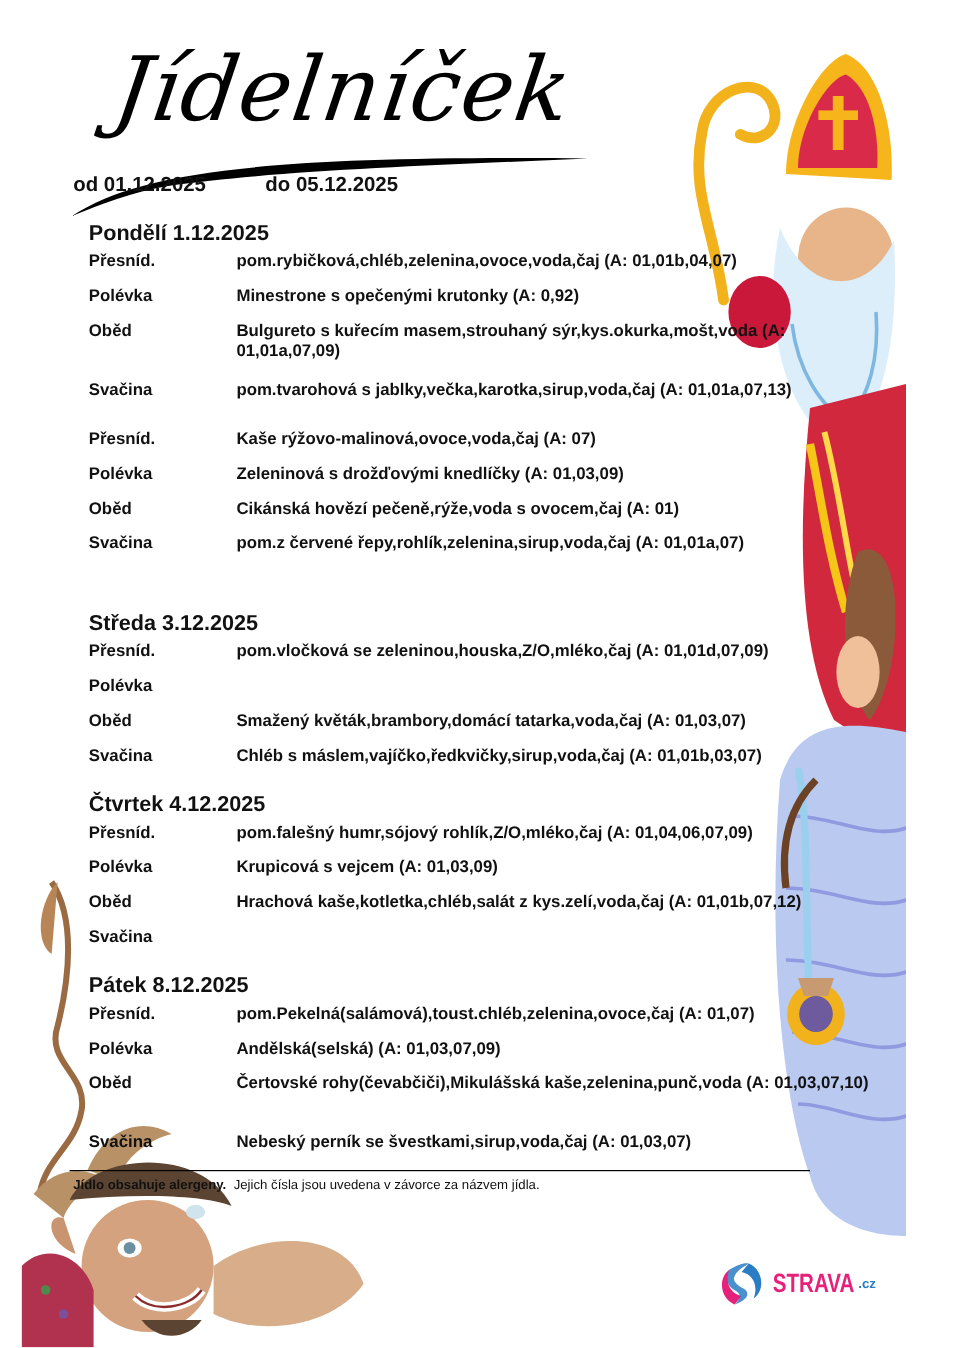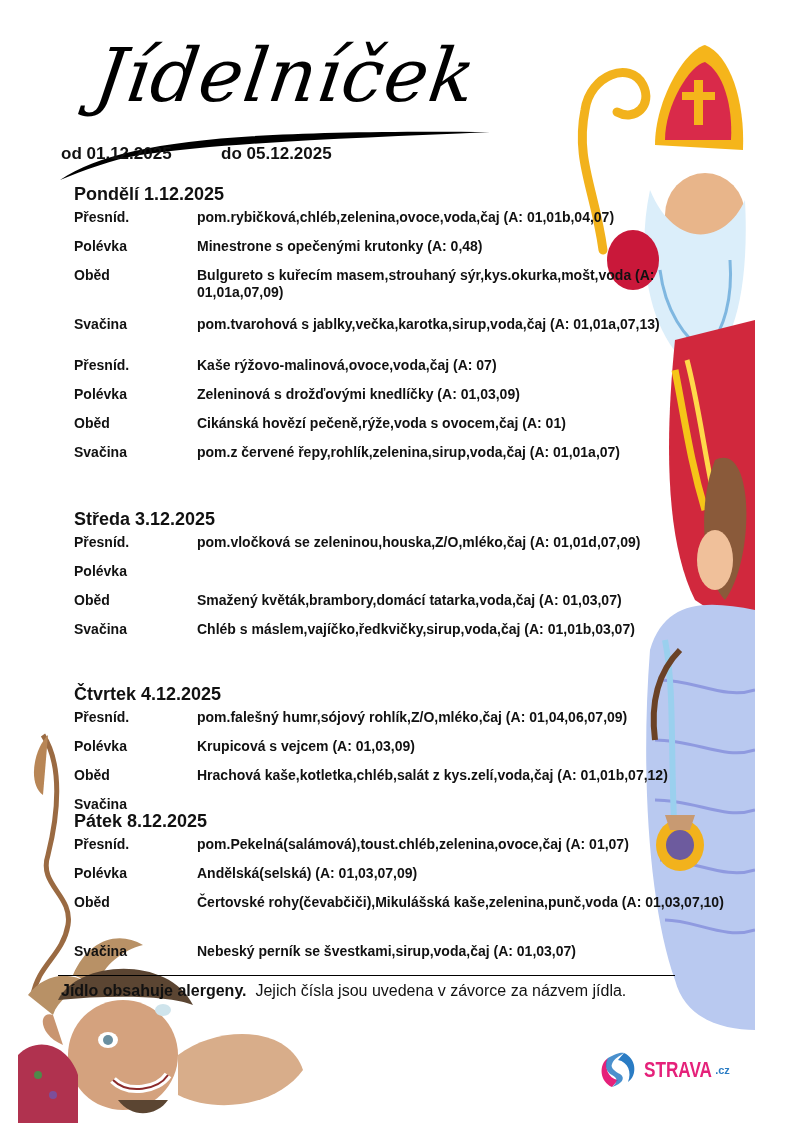--- a/index.html
+++ b/index.html
@@ -16,21 +16,21 @@
     .daterange .gap { display:inline-block; width:40px; }
 
     
     .day { position:absolute; left:74px; width:680px; }
     .day-title { font-size:18px; font-weight:bold; line-height:22px; height:26px; }
     .row { display:flex; font-size:14px; font-weight:bold; line-height:17px; }
     .row .lbl { width:123px; flex:0 0 123px; }
     .row .val { width:545px; }
 
     .footer-rule { position:absolute; left:58px; top:975px; width:617px; height:1px; background:#000; }
-    .footer-note { position:absolute; left:61px; top:982px; font-size:16px; }
+    .footer-note { position:absolute; left:61px; top:982px; font-size:11px; }
     .footer-note b { font-weight:bold; }
 
     
     .illus { position:absolute; }
     .logo { position:absolute; left:598px; top:1050px; display:flex; align-items:center; }
     .logo-text { font-family:"Liberation Sans", sans-serif; font-weight:bold; font-size:22px; color:#e5217a;
                  transform:scaleX(0.78); transform-origin:left center; letter-spacing:0px; margin-left:6px; }
     .logo-cz { font-size:11px; color:#2a7cc4; font-weight:bold; }
   </style>
 </head>
@@ -113,21 +113,21 @@
   </div>
 
   <div class="day" style="top:183px;">
     <div class="day-title">Pondělí 1.12.2025</div>
     <div class="row" style="height:29px;">
       <div class="lbl">Přesníd.</div>
       <div class="val">pom.rybičková,chléb,zelenina,ovoce,voda,čaj  (A: 01,01b,04,07)</div>
     </div>
     <div class="row" style="height:29px;">
       <div class="lbl">Polévka</div>
-      <div class="val">Minestrone s opečenými krutonky  (A: 0,48)</div>
+      <div class="val">Minestrone s opečenými krutonky  (A: 0,92)</div>
     </div>
     <div class="row" style="height:49px;">
       <div class="lbl">Oběd</div>
       <div class="val">Bulgureto s kuřecím masem,strouhaný sýr,kys.okurka,mošt,voda  (A: 01,01a,07,09)</div>
     </div>
     <div class="row" style="height:29px;">
       <div class="lbl">Svačina</div>
       <div class="val">pom.tvarohová s jablky,večka,karotka,sirup,voda,čaj  (A: 01,01a,07,13)</div>
     </div>
   </div>
@@ -163,21 +163,21 @@
     <div class="row" style="height:29px;">
       <div class="lbl">Oběd</div>
       <div class="val">Smažený květák,brambory,domácí tatarka,voda,čaj  (A: 01,03,07)</div>
     </div>
     <div class="row" style="height:29px;">
       <div class="lbl">Svačina</div>
       <div class="val">Chléb s máslem,vajíčko,ředkvičky,sirup,voda,čaj  (A: 01,01b,03,07)</div>
     </div>
   </div>
 
-  <div class="day" style="top:659px;margin-top:24px;">
+  <div class="day" style="top:659px;">
     <div class="day-title">Čtvrtek 4.12.2025</div>
     <div class="row" style="height:29px;">
       <div class="lbl">Přesníd.</div>
       <div class="val">pom.falešný humr,sójový rohlík,Z/O,mléko,čaj   (A: 01,04,06,07,09)</div>
     </div>
     <div class="row" style="height:29px;">
       <div class="lbl">Polévka</div>
       <div class="val">Krupicová s vejcem  (A: 01,03,09)</div>
     </div>
     <div class="row" style="height:29px;">

